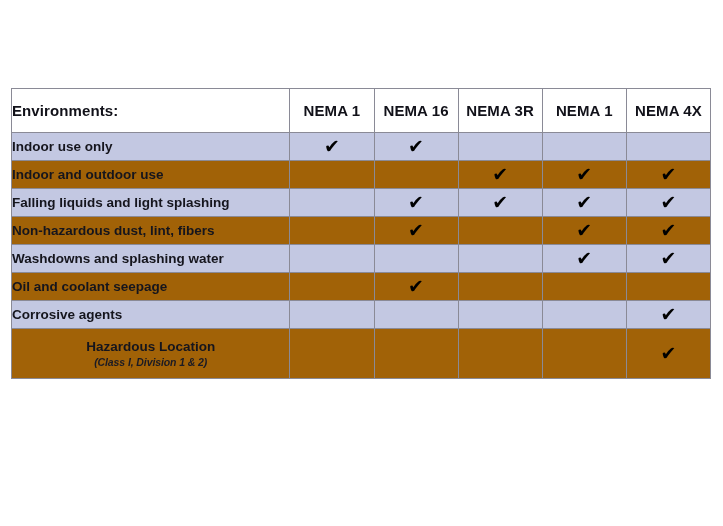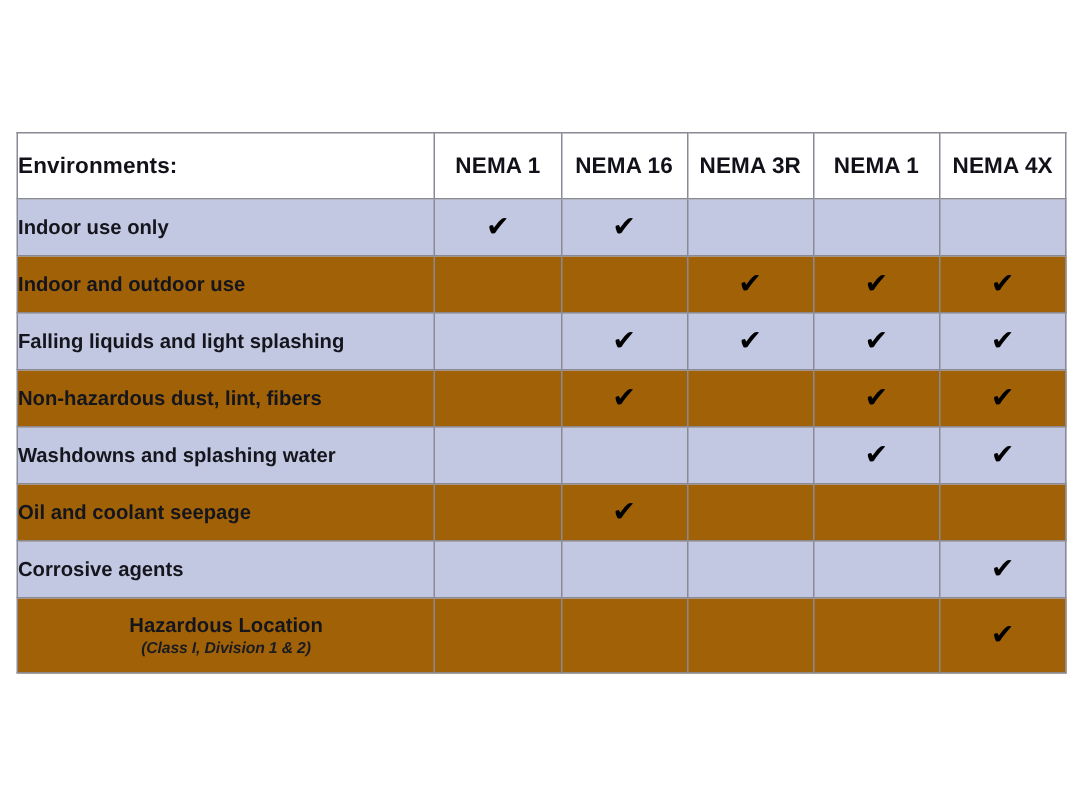--- a/index.html
+++ b/index.html
@@ -58,21 +58,21 @@
     text-align: left;
     padding-left: 9px;
     font-size: 15.5px;
   }
   th.nema-head {
     text-align: center;
     white-space: nowrap;
   }
 
   
-  tbody tr { height: 38px; }
+  tbody tr { height: 28px; }
   tbody tr.shaded td { background: #c3c8e2; }
   tbody tr.plain  td { background: #a16207; }
 
   td.env-cell {
     text-align: left;
     padding-left: 9px;
     font-size: 13.5px;
     font-weight: bold;
     color: #15151d;
     line-height: 1.15;

